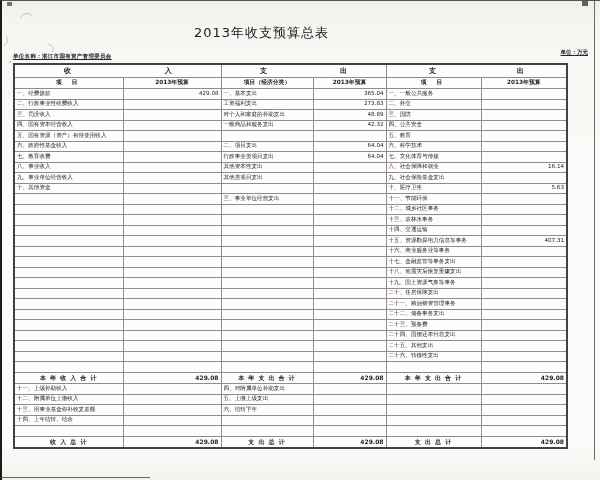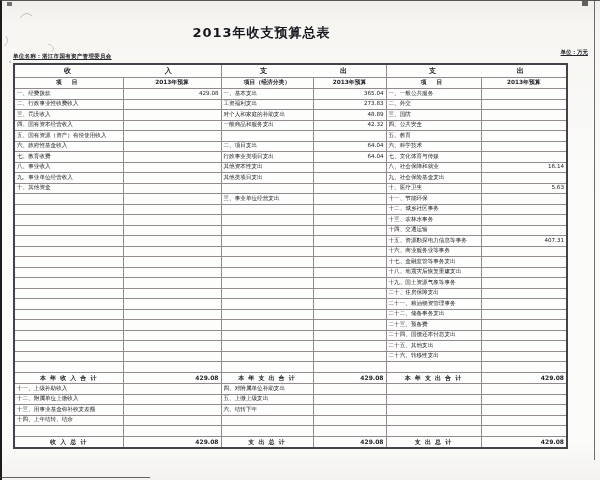--- a/index.html
+++ b/index.html
@@ -13,21 +13,21 @@
   .edge-left{position:absolute;left:0;top:0;width:2px;height:480px;background:#1b1b1b;}
   .edge-top{position:absolute;left:0;top:0;width:600px;height:1px;background:#3a3a3a;opacity:.85;}
   .edge-right{position:absolute;left:594px;top:0;width:1px;height:460px;background:#4a4a4a;opacity:.8;}
   .edge-bottom{position:absolute;left:0;top:477px;width:150px;height:1px;background:#3c3c3c;opacity:.8;}
   .mark-tl{position:absolute;left:7px;top:2px;width:5px;height:4px;background:#55504e;opacity:.8;}
   .mark-tr{position:absolute;left:582px;top:1px;width:6px;height:5px;background:#4a4644;opacity:.85;}
   .scribbles{position:absolute;left:0;top:4px;opacity:.55;}
 
   .title{
     position:absolute;left:0;top:24px;width:523px;text-align:center;
-    font-size:13px;font-weight:bold;letter-spacing:1px;color:#17171f;
+    font-size:13px;font-weight:normal;letter-spacing:1px;color:#17171f;
   }
   .unit-name{
     position:absolute;left:13px;top:53px;font-size:5.5px;font-weight:bold;
     text-decoration:underline;color:#26262e;letter-spacing:.3px;
   }
   .unit-note{
     position:absolute;right:12px;top:49px;font-size:5.5px;font-weight:bold;
     text-decoration:underline;color:#26262e;
   }
 

